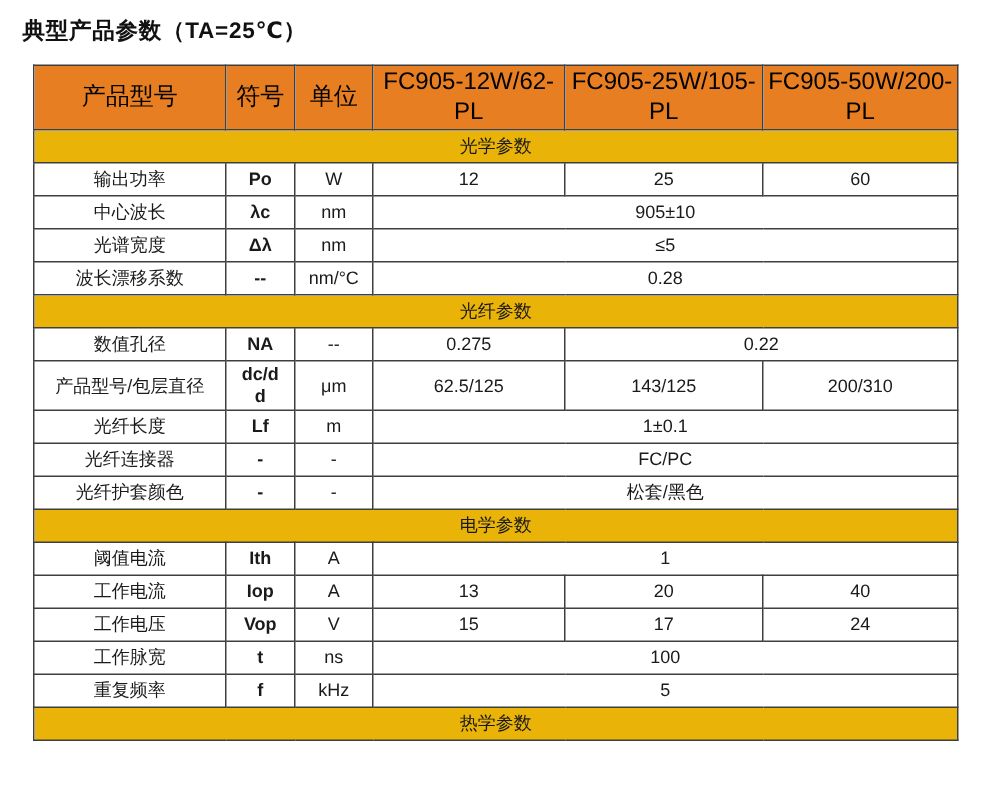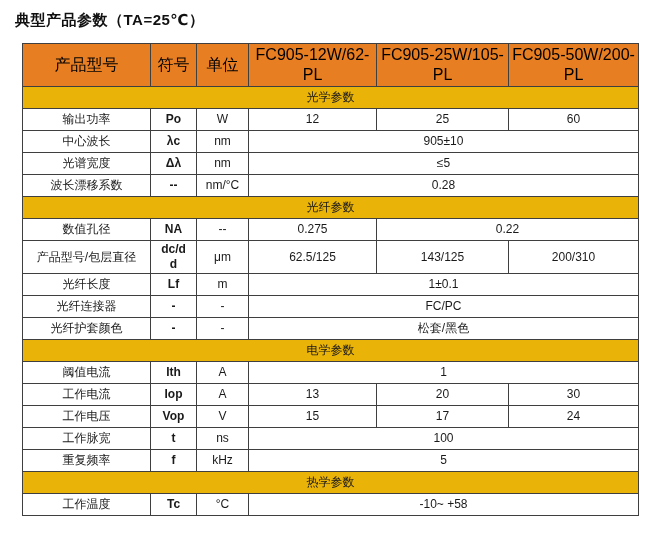--- a/index.html
+++ b/index.html
@@ -153,21 +153,21 @@
           <td class="sym-cell"><span class="cellspan">Ith</span></td>
           <td class="unit-cell">A</td>
           <td class="value-cell" colspan="3">1</td>
         </tr>
         <tr>
           <td class="name-cell">工作电流</td>
           <td class="sym-cell"><span class="cellspan">Iop</span></td>
           <td class="unit-cell">A</td>
           <td class="value-cell" colspan="1">13</td>
           <td class="value-cell" colspan="1">20</td>
-          <td class="value-cell" colspan="1">30</td>
+          <td class="value-cell" colspan="1">40</td>
         </tr>
         <tr>
           <td class="name-cell">工作电压</td>
           <td class="sym-cell"><span class="cellspan">Vop</span></td>
           <td class="unit-cell">V</td>
           <td class="value-cell" colspan="1">15</td>
           <td class="value-cell" colspan="1">17</td>
           <td class="value-cell" colspan="1">24</td>
         </tr>
         <tr>
@@ -178,21 +178,15 @@
         </tr>
         <tr>
           <td class="name-cell">重复频率</td>
           <td class="sym-cell"><span class="cellspan">f</span></td>
           <td class="unit-cell">kHz</td>
           <td class="value-cell" colspan="3">5</td>
         </tr>
         <tr>
           <td class="section-cell" colspan="6">热学参数</td>
         </tr>
-        <tr>
-          <td class="name-cell">工作温度</td>
-          <td class="sym-cell"><span class="cellspan">Tc</span></td>
-          <td class="unit-cell">°C</td>
-          <td class="value-cell" colspan="3">-10~ +58</td>
-        </tr>
       </tbody>
   </table>
 </div>
 
 </body></html>

